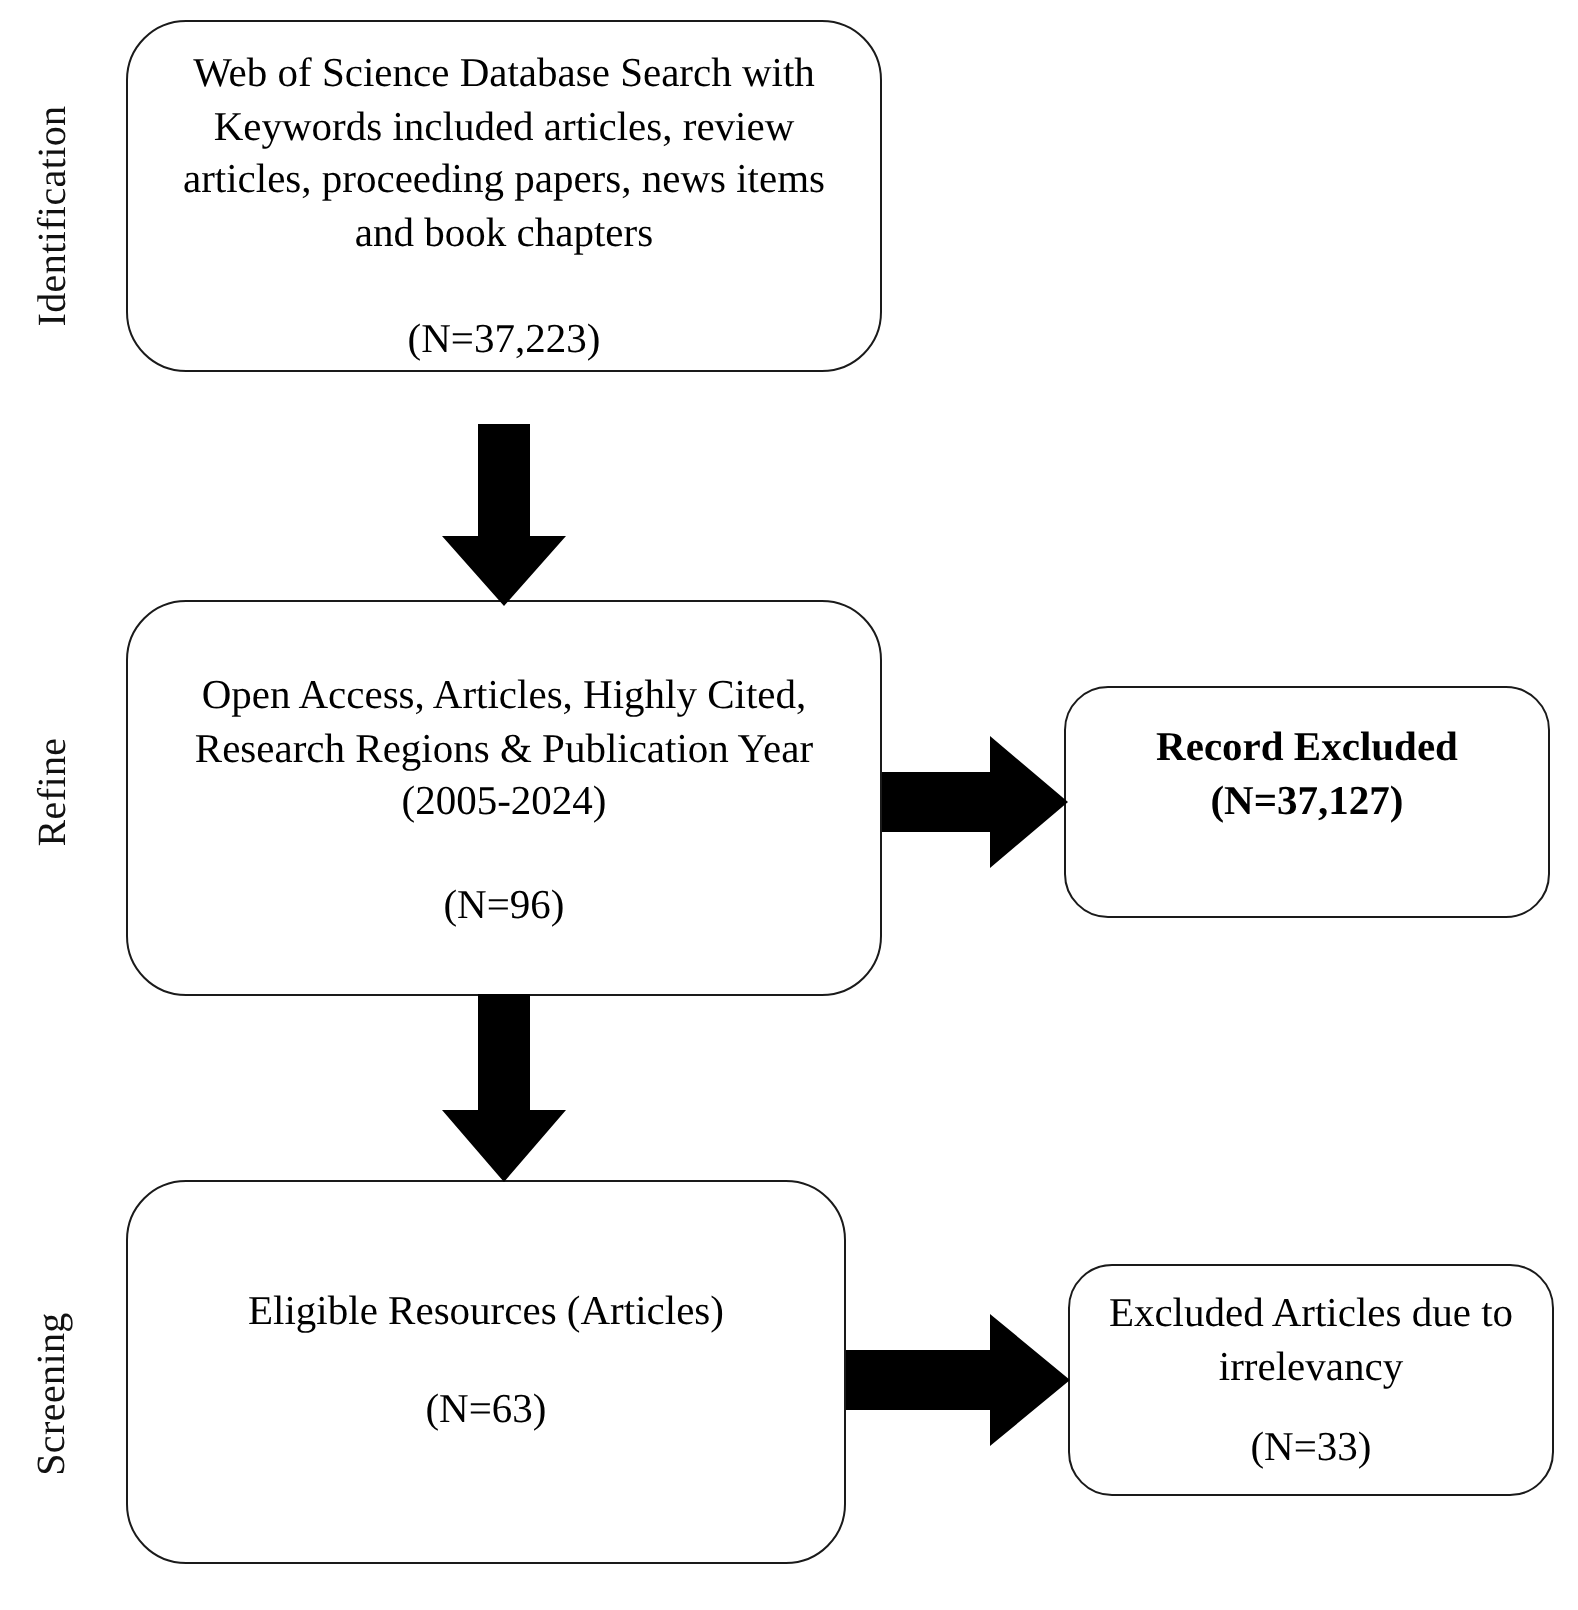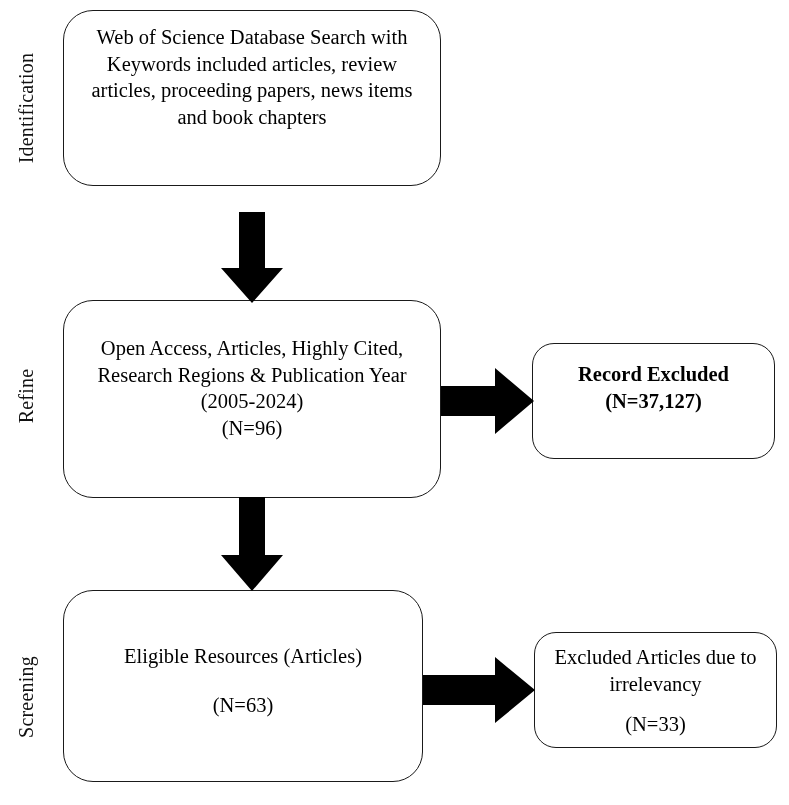--- a/index.html
+++ b/index.html
@@ -68,21 +68,21 @@
   }
   #node-identification .body { padding-top: 13px; }
   #node-identification .count { margin-top: 26px; }
 
   #node-refine {
     left: 63px; top: 300px; width: 378px; height: 198px;
     border-radius: 30px;
     justify-content: flex-start;
   }
   #node-refine .body { padding-top: 34px; }
-  #node-refine .count { }
+  #node-refine .count { margin-top: 25px; }
 
   #node-screening {
     left: 63px; top: 590px; width: 360px; height: 192px;
     border-radius: 30px;
     justify-content: flex-start;
   }
   #node-screening .body { padding-top: 52px; }
   #node-screening .count { margin-top: 22px; }
 
   
@@ -121,20 +121,21 @@
   <div class="stage-label" id="label-refine" style="left: 6px; top: 336px; width: 40px; height: 120px;">
     <span>Refine</span>
   </div>
 
   <div class="stage-label" id="label-screening" style="left: 6px; top: 622px; width: 40px; height: 150px;">
     <span>Screening</span>
   </div>
 
   <div class="node" id="node-identification">
     <div class="body">Web of Science Database Search with Keywords included articles, review articles, proceeding papers, news items and book chapters</div>
+    <div class="count">(N=37,223)</div>
   </div>
 
   <div class="node" id="node-refine">
     <div class="body">Open Access, Articles, Highly Cited, Research Regions &amp; Publication Year (2005-2024)</div>
     <div class="count">(N=96)</div>
   </div>
 
   <div class="node" id="node-screening">
     <div class="body">Eligible Resources (Articles)</div>
     <div class="count">(N=63)</div>

